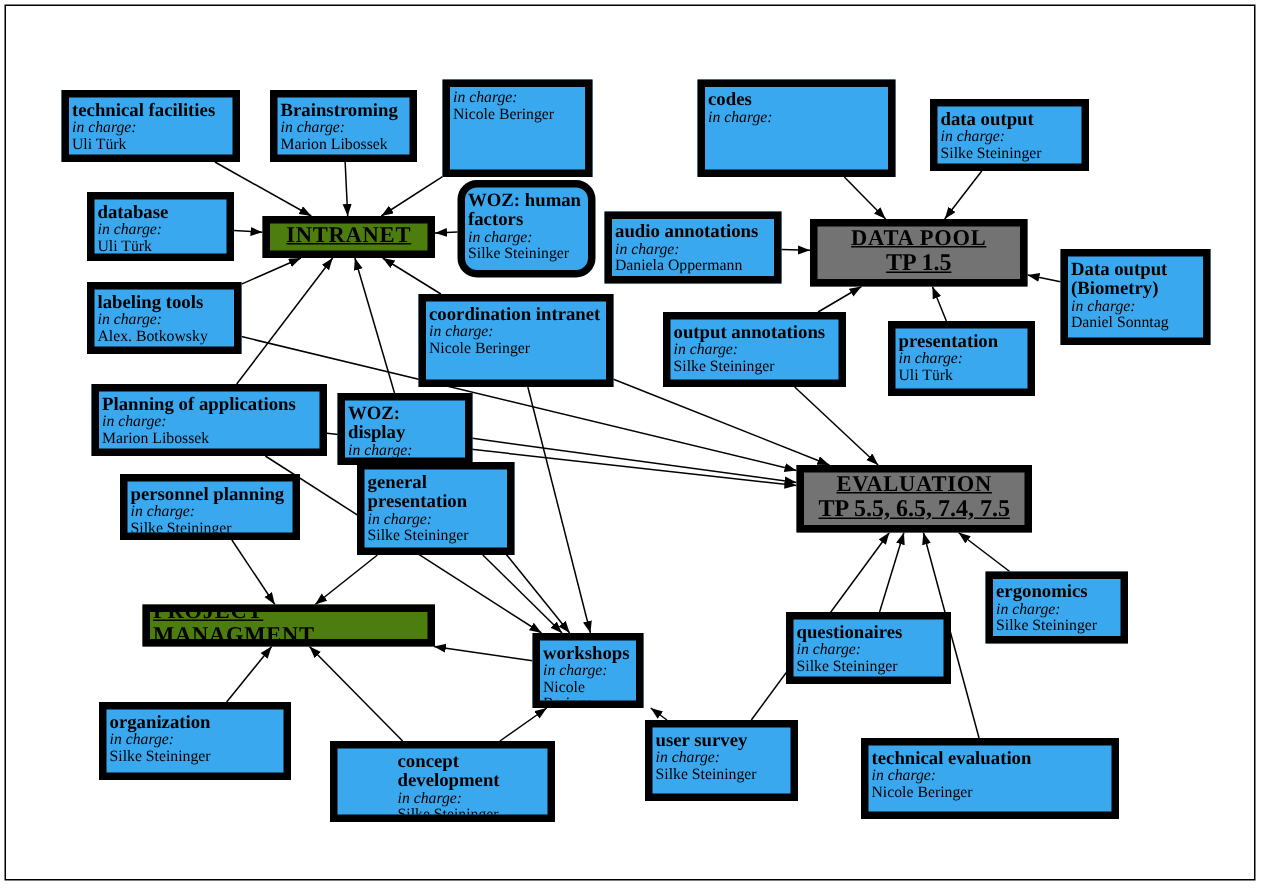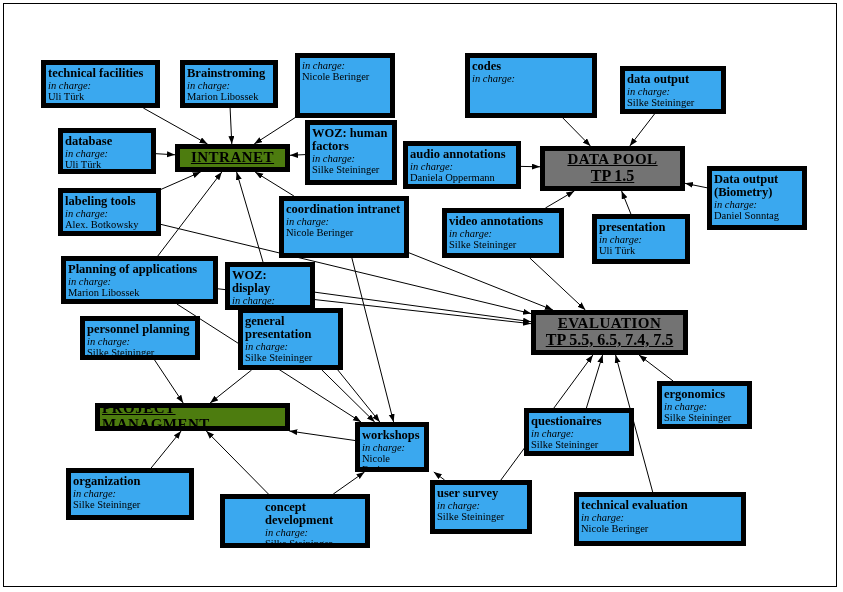--- a/index.html
+++ b/index.html
@@ -143,21 +143,21 @@
       <div class="node" style="left: 620px; top: 66px; width: 106px; height: 48px;">
         <span class="title">data output</span>
         <span class="charge">in charge:</span>
         <span class="person">Silke Steininger</span>
       </div>
       <div class="node" style="left: 58px; top: 128px; width: 98px; height: 46px;">
         <span class="title">database</span>
         <span class="charge">in charge:</span>
         <span class="person">Uli Türk</span>
       </div>
-      <div class="node" style="left: 305px; top: 120px; width: 92px; height: 65px;">
+      <div class="node" style="left: 305px; top: 120px; width: 92px; height: 65px; border-radius: 13px;">
         <span class="title">WOZ: human factors</span>
         <span class="charge">in charge:</span>
         <span class="person">Silke Steininger</span>
       </div>
       <div class="node" style="left: 403px; top: 141px; width: 118px; height: 48px;">
         <span class="title">audio annotations</span>
         <span class="charge">in charge:</span>
         <span class="person">Daniela Oppermann</span>
       </div>
       <div class="node" style="left: 707px; top: 166px; width: 100px; height: 64px;">
@@ -176,21 +176,21 @@
         <span class="title">labeling tools</span>
         <span class="charge">in charge:</span>
         <span class="person">Alex. Botkowsky</span>
       </div>
       <div class="node" style="left: 279px; top: 196px; width: 130px; height: 62px;">
         <span class="title">coordination intranet</span>
         <span class="charge">in charge:</span>
         <span class="person">Nicole Beringer</span>
       </div>
       <div class="node" style="left: 442px; top: 208px; width: 122px; height: 50px;">
-        <span class="title">video annotations</span>
+        <span class="title">output annotations</span>
         <span class="charge">in charge:</span>
         <span class="person">Silke Steininger</span>
       </div>
       <div class="node" style="left: 592px; top: 214px; width: 98px; height: 50px;">
         <span class="title">presentation</span>
         <span class="charge">in charge:</span>
         <span class="person">Uli Türk</span>
       </div>
       <div class="node" style="left: 61px; top: 256px; width: 157px; height: 48px;">
         <span class="title">Planning of applications</span>

